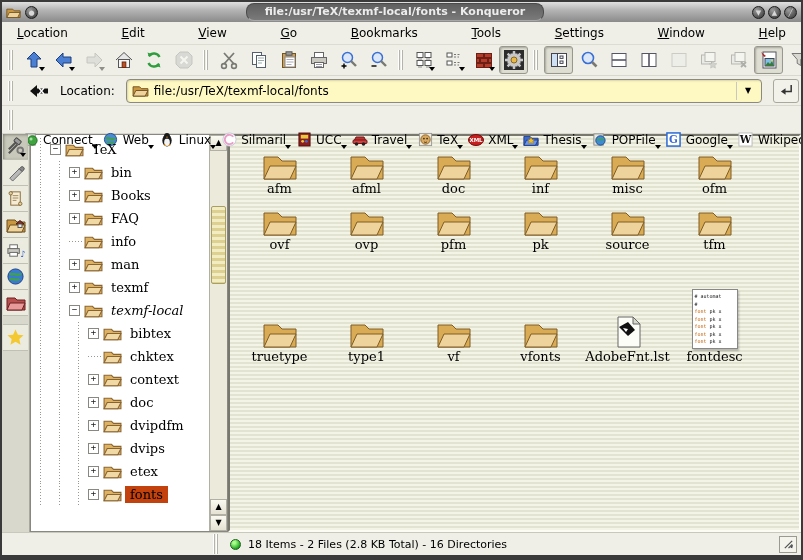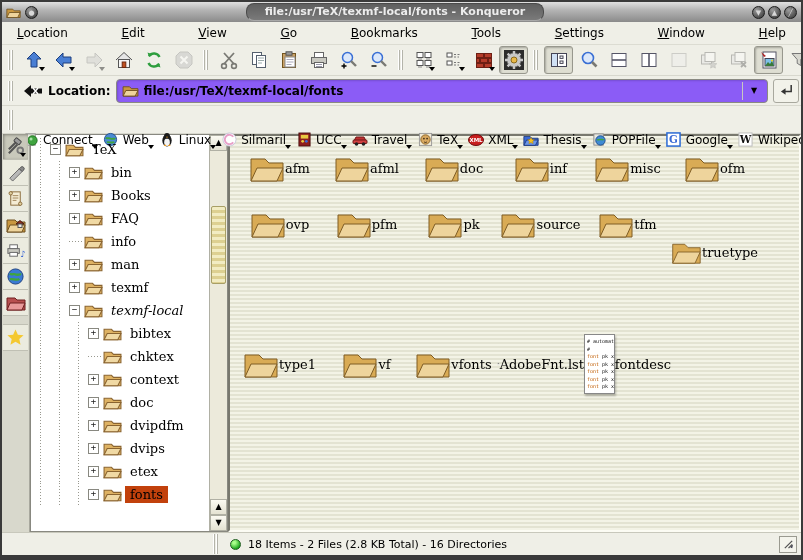--- a/index.html
+++ b/index.html
@@ -21,23 +21,23 @@
   
   .bar{display:flex;align-items:center;background:#efefe7;border-bottom:1px solid #d8d8ce;padding:0 2px;}
   .grip{width:6px;height:20px;margin:0 4px;background:repeating-linear-gradient(90deg,#ffffff 0 1px,#b4b4aa 1px 2px,#efefe7 2px 3px);flex:0 0 6px;}
   .toolbar{height:30px;flex:0 0 30px;gap:1px;}
   .tbtn{width:27px;height:26px;display:flex;align-items:center;justify-content:center;position:relative;border:1px solid transparent;border-radius:3px;flex:0 0 27px;}
   .tbtn.pressed{background:#deded2;border:1px solid #98988e;box-shadow:inset 1px 1px 2px rgba(0,0,0,.25);}
   .tbtn.disabled{opacity:.4;filter:grayscale(1);}
   .dd::after{content:"";position:absolute;right:2px;bottom:2px;border-left:3px solid transparent;border-right:3px solid transparent;border-top:4px solid #000;}
 
   
-  .locbar{height:29px;flex:0 0 29px;gap:5px;font-weight:bold;}
+  .locbar{height:29px;flex:0 0 29px;gap:11px;}
   .loc-label{font-size:12px;}
-  .combo{flex:1;height:22px;background:#8b5cf6;border:1px solid #8a8a82;border-radius:4px;display:flex;align-items:center;padding:0 2px 0 5px;gap:5px;box-shadow:inset 1px 1px 2px rgba(0,0,0,.15);}
+  .combo{flex:1;height:22px;background:#fef9c3;border:1px solid #8a8a82;border-radius:4px;display:flex;align-items:center;padding:0 2px 0 5px;gap:5px;box-shadow:inset 1px 1px 2px rgba(0,0,0,.15);}
   .combo .val{flex:1;font-size:12px;white-space:nowrap;overflow:hidden;}
   .combo-dd{width:22px;height:18px;border-left:1px solid #c8c8c0;display:flex;align-items:center;justify-content:center;font-size:8px;color:#000;}
   .gobtn{width:24px;height:22px;border:1px solid #a8a89e;border-radius:3px;background:#f2f2ea;display:flex;align-items:center;justify-content:center;}
 
   
   .bmbar{height:27px;flex:0 0 27px;gap:2px;}
   .bm{display:flex;align-items:center;gap:4px;padding:2px 5px 2px 3px;position:relative;font-size:12px;white-space:nowrap;margin-top:40px;}
   .bm::after{content:"";position:absolute;right:0;bottom:1px;border-left:3px solid transparent;border-right:3px solid transparent;border-top:4px solid #000;}
   .bm .bicon{width:16px;height:16px;flex:0 0 16px;display:flex;align-items:center;justify-content:center;font-weight:bold;}
 
@@ -60,21 +60,21 @@
   .tlabel.italic{font-style:italic;}
   .trow.selected .tlabel{background:#c2410c;}
 
   .treescroll{width:17px;flex:0 0 17px;background:#eceadb;border-left:1px solid #b0b0a4;display:flex;flex-direction:column;}
   .scrbtn{height:16px;flex:0 0 16px;border:1px solid #b0b0a4;background:linear-gradient(#fbfaf2,#e4e2d2);text-align:center;font-size:8px;line-height:14px;color:#000;box-sizing:border-box;}
   .scrthumb{margin:55px 1px 0;height:76px;background:repeating-linear-gradient(180deg,#f2ecc2 0 3px,#ddd091 3px 6px);border:1px solid #a89f66;border-radius:2px;}
   .scrfill{flex:1;}
 
   .iconview{flex:1;border:2px solid;border-color:#78786e #fcfcf4 #fcfcf4 #78786e;background:repeating-linear-gradient(180deg,#f3f3e6 0 2px,#e3e3d2 2px 4px);padding:4px 6px;overflow:hidden;}
   .grid{display:grid;grid-template-columns:repeat(6,87px);}
-  .cell{height:56px;display:flex;align-items:center;justify-content:center;}
+  .cell{height:56px;display:flex;flex-direction:column;align-items:center;justify-content:flex-end;}
   .cell.tall{height:112px;}
   .flabel{font-family:"DejaVu Serif",serif;font-size:13px;margin-top:1px;line-height:14px;}
   .bigfolder{width:36px;height:30px;}
   .docicon{width:32px;height:34px;}
   .pvbox{width:46px;height:60px;background:#fff;border:1px solid #888;box-shadow:1px 2px 2px rgba(0,0,0,.25);font-family:"DejaVu Sans Mono",monospace;font-size:5px;line-height:7.5px;padding:3px 2px;box-sizing:border-box;overflow:hidden;white-space:pre;}
   .pv-line{display:block;color:#111;}
   .pv-line .hl{color:#c05c00;}
 
   
   .status{height:22px;flex:0 0 22px;display:flex;align-items:center;background:#efefe7;border-top:1px solid #c8c8bc;font-size:11px;gap:7px;padding:0 4px;justify-content:center;}
@@ -733,20 +733,27 @@
               <path d="M2 28l6-13h26l-6 13z" fill="#eed49c" stroke="#7e5c24"></path>
             </svg>
             <span class="flabel">ofm</span>
           </div>
 
         <div class="cell">
             <svg class="bigfolder" viewBox="0 0 36 30">
               <path d="M2 6h14l4 4h14v18H2z" fill="#d9ab55" stroke="#7e5c24"></path>
               <path d="M2 28l6-13h26l-6 13z" fill="#eed49c" stroke="#7e5c24"></path>
             </svg>
+            <span class="flabel">ovf</span>
+          </div>
+        <div class="cell">
+            <svg class="bigfolder" viewBox="0 0 36 30">
+              <path d="M2 6h14l4 4h14v18H2z" fill="#d9ab55" stroke="#7e5c24"></path>
+              <path d="M2 28l6-13h26l-6 13z" fill="#eed49c" stroke="#7e5c24"></path>
+            </svg>
             <span class="flabel">ovp</span>
           </div>
         <div class="cell">
             <svg class="bigfolder" viewBox="0 0 36 30">
               <path d="M2 6h14l4 4h14v18H2z" fill="#d9ab55" stroke="#7e5c24"></path>
               <path d="M2 28l6-13h26l-6 13z" fill="#eed49c" stroke="#7e5c24"></path>
             </svg>
             <span class="flabel">pfm</span>
           </div>
         <div class="cell">

